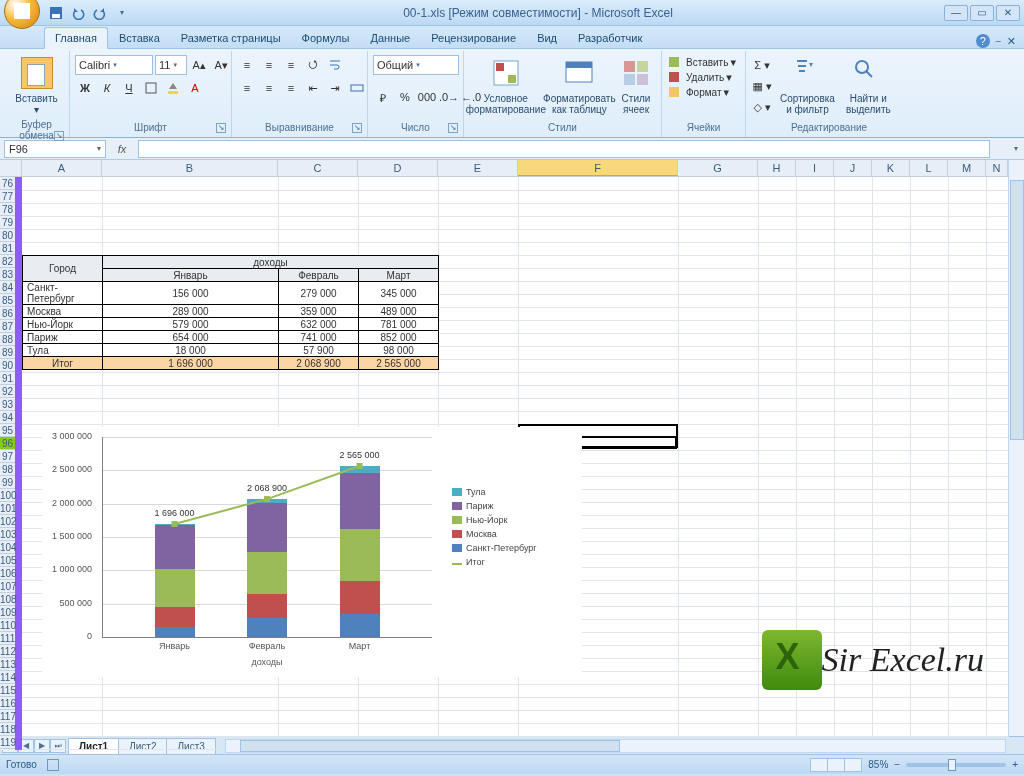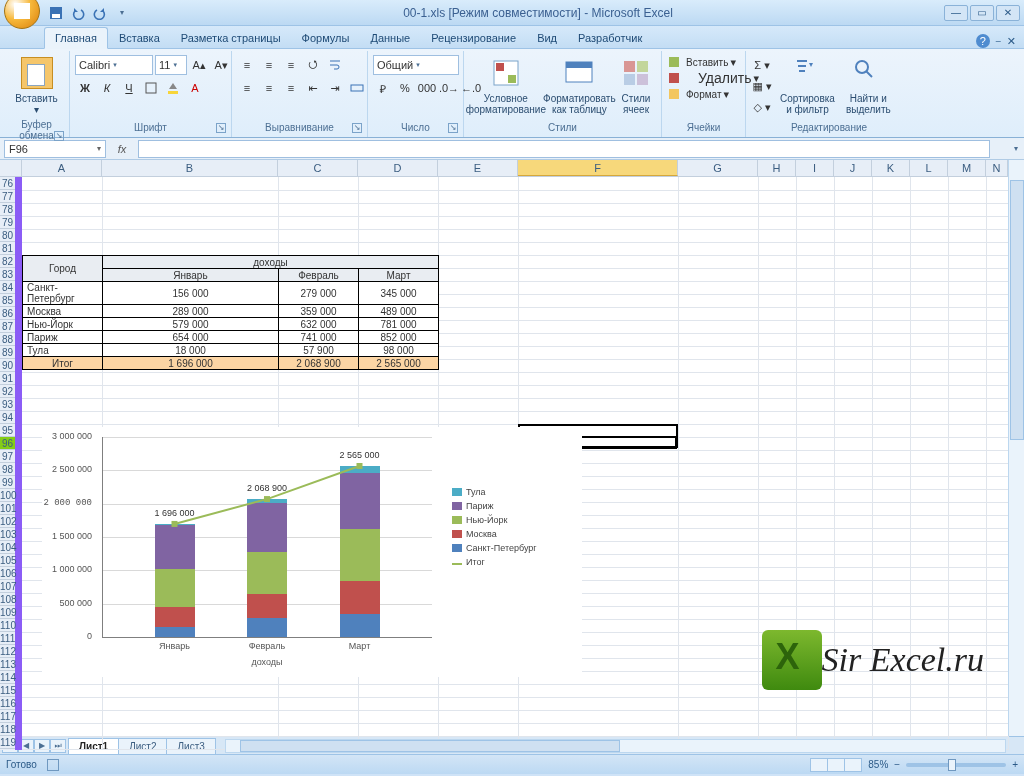--- a/index.html
+++ b/index.html
@@ -239,21 +239,21 @@
             <svg width="14" height="14">
               <rect x="1" y="4" width="12" height="6" fill="none" stroke="#3a72b5"></rect>
             </svg>
           </div>
       </div>
     </div>
     <div class="group-label"><span>Выравнивание</span><span class="dlg">↘</span></div>
   </div>
 
   <div class="group" style="width:96px">
-    <div class="group-content" style="flex-direction:column;gap:3px">
+    <div class="group-content" style="flex-direction:column;gap:12px">
       <div class="combo" style="width:86px">
           <span>Общий</span>
           <span class="arr">▾</span>
         </div>
       <div class="small-row">
         <div class="small-btn">₽</div>
         <div class="small-btn">%</div>
         <div class="small-btn">000</div>
         <div class="small-btn">.0→</div>
         <div class="small-btn">←.0</div>
@@ -295,21 +295,21 @@
     <div class="group-label"><span>Стили</span></div>
   </div>
 
   <div class="group" style="width:84px">
     <div class="group-content" style="flex-direction:column;gap:1px">
       <div class="small-row"><svg width="14" height="14">
             <rect x="2" y="2" width="10" height="10" fill="#9bbb59"></rect>
           </svg><span style="font-size:10px;margin-left:3px">Вставить</span> ▾</div>
       <div class="small-row"><svg width="14" height="14">
             <rect x="2" y="2" width="10" height="10" fill="#c0504d"></rect>
-          </svg><span style="font-size:14px;margin-left:15px">Удалить</span> ▾</div>
+          </svg><span style="font-size:10px;margin-left:3px">Удалить</span> ▾</div>
       <div class="small-row"><svg width="14" height="14">
             <rect x="2" y="2" width="10" height="10" fill="#f3c65f"></rect>
           </svg><span style="font-size:10px;margin-left:3px">Формат</span> ▾</div>
     </div>
     <div class="group-label"><span>Ячейки</span></div>
   </div>
 
   <div class="group" style="width:166px;border-right:none">
     <div class="group-content">
       <div style="display:flex;flex-direction:column;gap:1px">
@@ -1198,21 +1198,21 @@
 
         <div class="chart" id="chart" style="left:20px;top:250px;width:540px;height:250px">
             <div class="ylabel" style="left: 0px; top: 204px;">0</div>
             <div class="axis" style="left: 60px; top: 210px; width: 330px; height: 1px; background: rgb(217, 217, 217);"></div>
             <div class="ylabel" style="left: 0px; top: 170.667px;">500&nbsp;000</div>
             <div class="axis" style="left: 60px; top: 176.667px; width: 330px; height: 1px; background: rgb(217, 217, 217);"></div>
             <div class="ylabel" style="left: 0px; top: 137.333px;">1&nbsp;000&nbsp;000</div>
             <div class="axis" style="left: 60px; top: 143.333px; width: 330px; height: 1px; background: rgb(217, 217, 217);"></div>
             <div class="ylabel" style="left: 0px; top: 104px;">1&nbsp;500&nbsp;000</div>
             <div class="axis" style="left: 60px; top: 110px; width: 330px; height: 1px; background: rgb(217, 217, 217);"></div>
-            <div class="ylabel" style="left: 0px; top: 70.6667px; font-family: Liberation Mono, monospace;">2&nbsp;000&nbsp;000</div>
+            <div class="ylabel" style="left: 0px; top: 70.6667px;">2&nbsp;000&nbsp;000</div>
             <div class="axis" style="left: 60px; top: 76.6667px; width: 330px; height: 1px; background: rgb(217, 217, 217);"></div>
             <div class="ylabel" style="left: 0px; top: 37.3333px;">2&nbsp;500&nbsp;000</div>
             <div class="axis" style="left: 60px; top: 43.3333px; width: 330px; height: 1px; background: rgb(217, 217, 217);"></div>
             <div class="ylabel" style="left: 0px; top: 4px;">3&nbsp;000&nbsp;000</div>
             <div class="axis" style="left: 60px; top: 10px; width: 330px; height: 1px; background: rgb(217, 217, 217);"></div>
             <div class="axis" style="left: 60px; top: 10px; width: 1px; height: 200px;"></div>
             <div class="axis" style="left: 60px; top: 210px; width: 330px; height: 1px;"></div>
             <div class="bar" style="left: 112.5px; bottom: 40px; display: flex; flex-direction: column-reverse;">
               <div style="height: 10.4px; background: rgb(79, 129, 189);"></div>
               <div style="height: 19.2667px; background: rgb(192, 80, 77);"></div>

